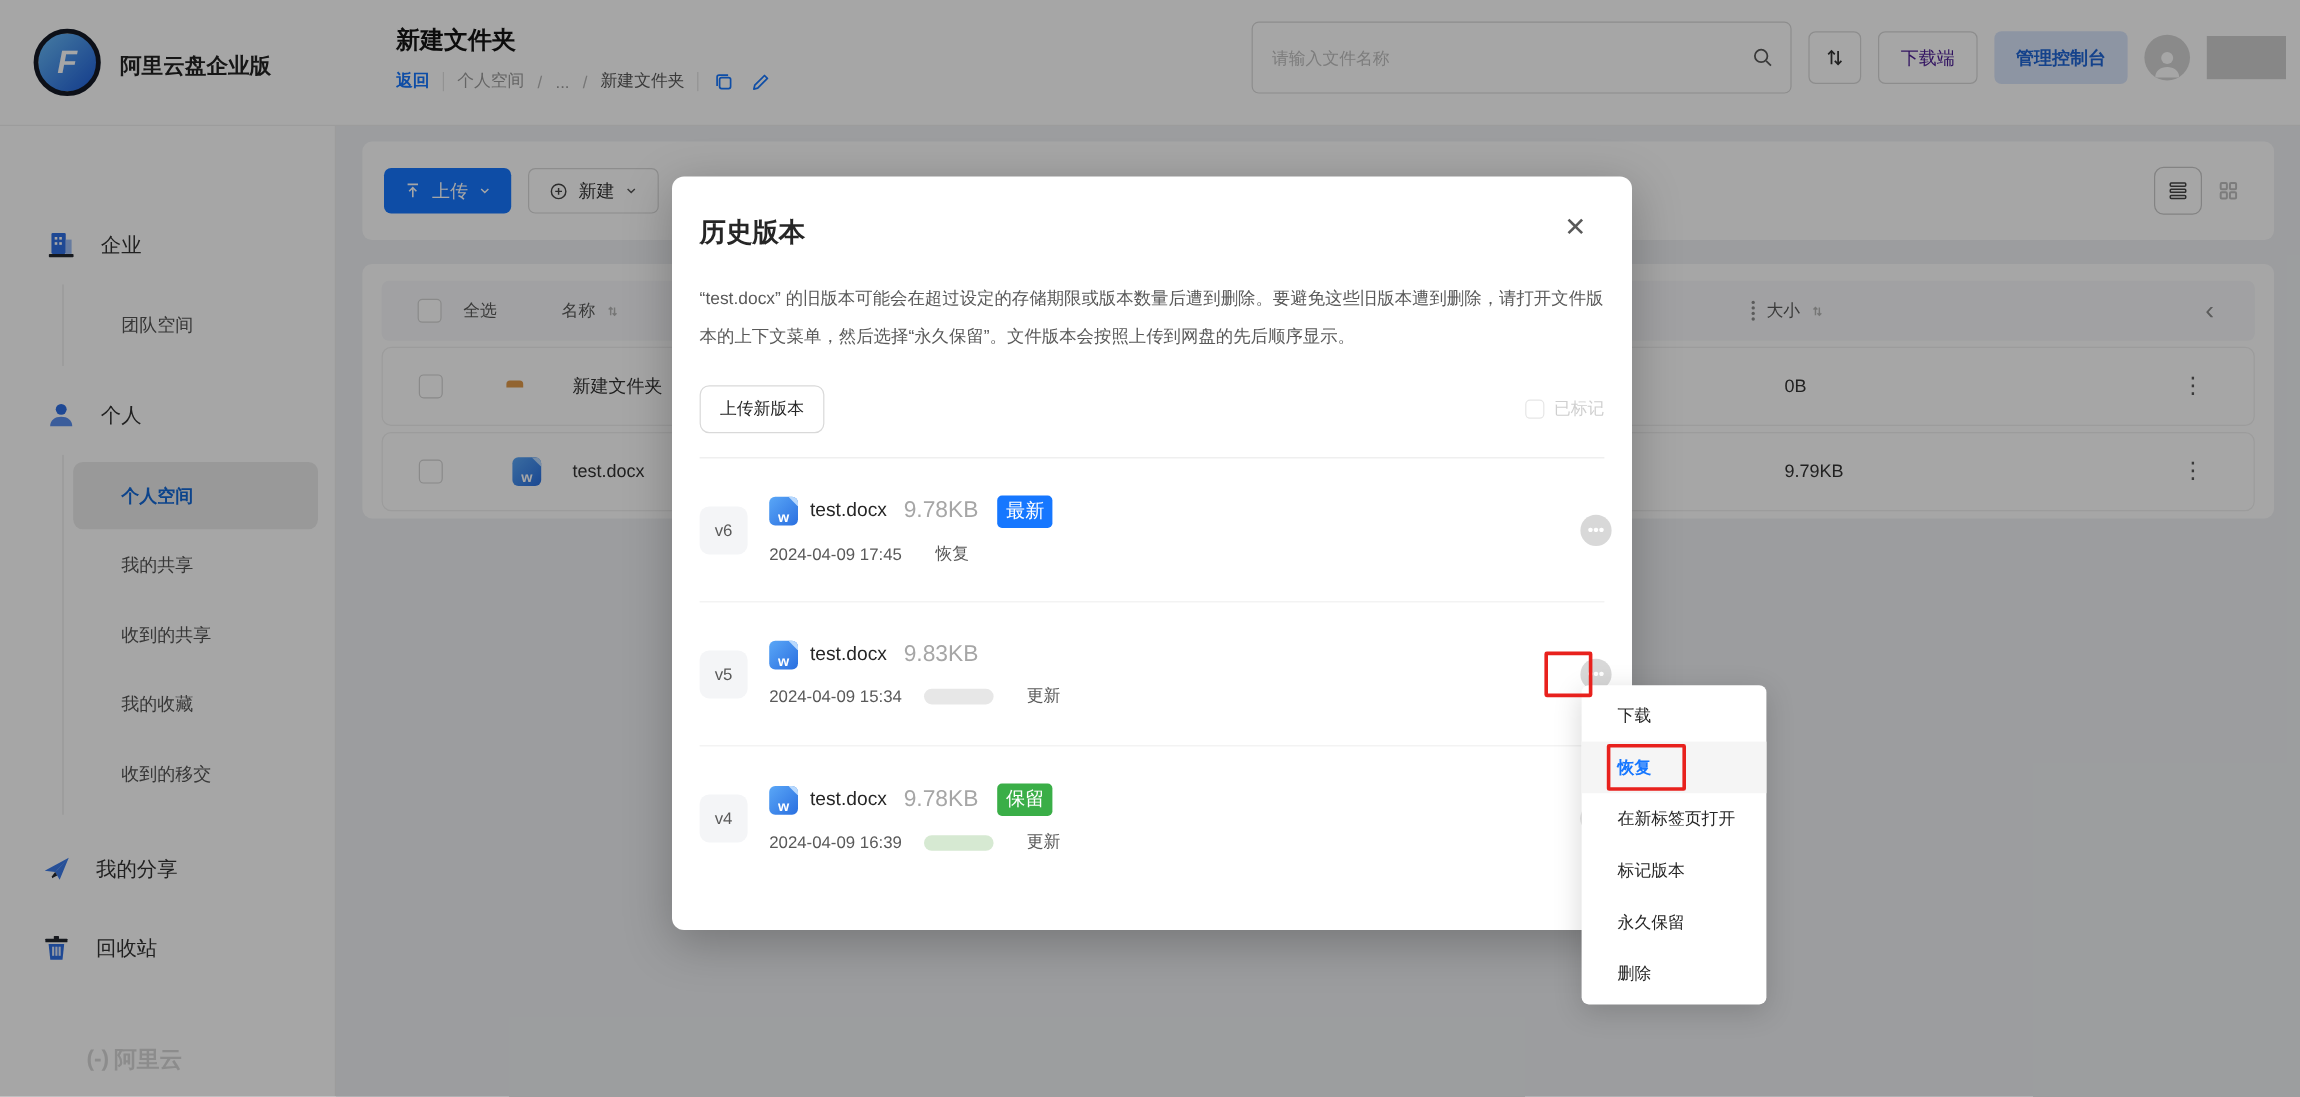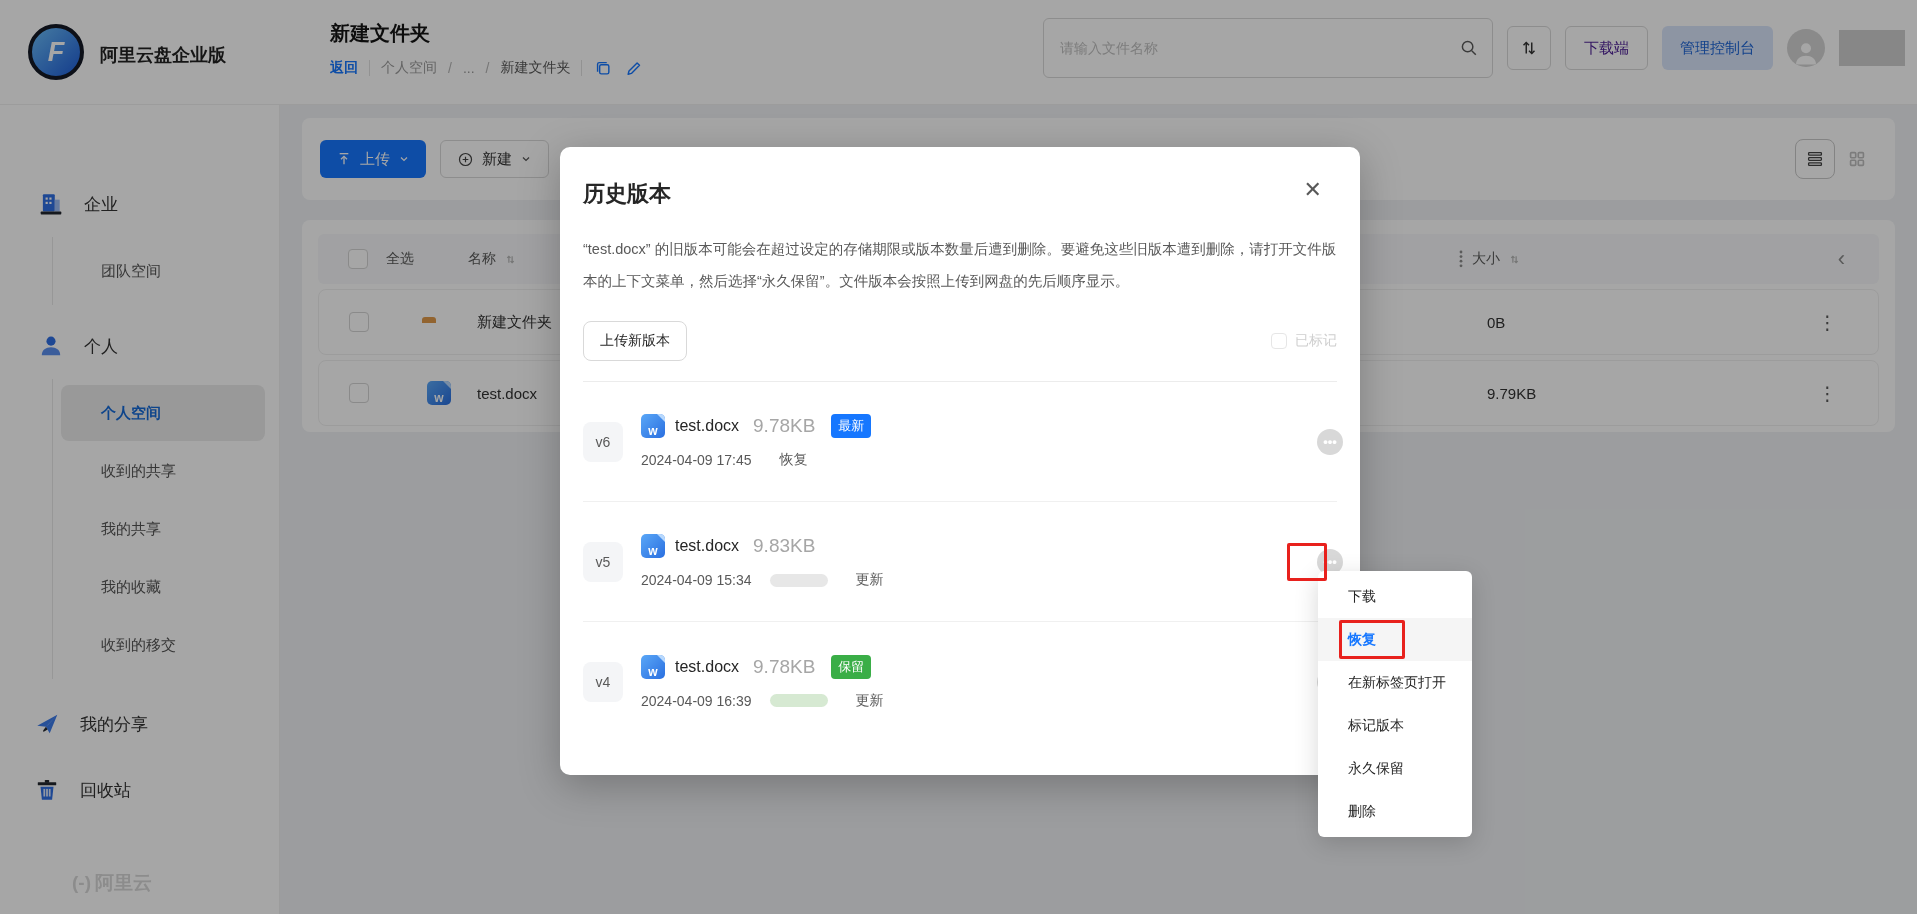--- a/index.html
+++ b/index.html
@@ -20,21 +20,21 @@
   .crumb.last { color:#595959; }
   .sep { color:#b5b5b5; }
   .bc-ic { width:20px; height:20px; cursor:pointer; }
 
   .topbar-right { position:absolute; right:12px; top:26px; height:44px; display:flex; align-items:center; gap:14px; }
   .searchbox { width:450px; height:60px; border:1px solid #d9d9d9; border-radius:6px; display:flex; align-items:center; padding:0 12px 0 16px; background:#fff; }
   .searchbox input { flex:1; border:none; outline:none; font-size:14px; color:#333; font-family:inherit; }
   .searchbox input::placeholder { color:#c0c0c0; }
   .iconbtn { width:44px; height:44px; border:1px solid #d9d9d9; border-radius:6px; background:#fff; display:flex; align-items:center; justify-content:center; cursor:pointer; }
   .ghostbtn { height:44px; padding:0 18px; border:1px solid #d9d9d9; border-radius:6px; background:#fff; font-size:15px; color:#4c1d95; cursor:pointer; font-family:inherit; }
-  .adminbtn { height:44px; padding:4px 18px; border:none; border-radius:6px; background:#d9e5fb; font-size:15px; color:#1f66d6; font-weight:normal; cursor:pointer; font-family:inherit; }
+  .adminbtn { height:44px; padding:4px 18px; border:none; border-radius:6px; background:#d9e5fb; font-size:15px; color:#1f66d6; font-weight:bold; cursor:pointer; font-family:inherit; }
   .avatar { width:38px; height:38px; border-radius:50%; background:#d4d4d4; display:flex; align-items:flex-end; justify-content:center; overflow:hidden; cursor:pointer; }
   .redacted-user { width:66px; height:36px; background:#cfcfcf; }
 
   
   .sidebar { position:absolute; top:105px; left:0; bottom:0; width:280px; background:#fff; border-right:1px solid #f0f0f0; padding-top:70px; z-index:1; }
   .nav-header { height:58px; display:flex; align-items:center; padding-left:38px; gap:20px; font-size:17px; color:#333; cursor:pointer; }
   .nav-children { margin:4px 0 12px 52px; border-left:1px solid #e8e8e8; padding:4px 0; }
   .nav-child { height:56px; margin:2px 14px 2px 8px; display:flex; align-items:center; padding-left:40px; font-size:15px; color:#555; border-radius:8px; cursor:pointer; }
   .nav-child.active { background:#ececec; color:#1569d6; font-weight:bold; }
   .nav-item { height:66px; display:flex; align-items:center; padding-left:34px; gap:20px; font-size:17px; color:#333; cursor:pointer; }
@@ -78,21 +78,21 @@
   .marked .cb2 { width:16px; height:16px; border:1.5px solid #e6e6e6; border-radius:4px; background:#fff; cursor:pointer; }
   .marked span { font-size:14px; color:#cfcfcf; }
   .m-div { margin-top:20px; border-top:1px solid #ececec; }
   .vrow { display:flex; align-items:center; height:120px; border-bottom:1px solid #f0f0f0; }
   .vrow.last { border-bottom:none; }
   .vbadge { width:40px; height:40px; background:#f4f5f7; border-radius:8px; display:flex; align-items:center; justify-content:center; font-size:14px; color:#595959; margin-right:18px; flex:none; }
   .vmain { display:flex; flex-direction:column; gap:13px; }
   .vline1 { display:flex; align-items:center; gap:10px; }
   .vname { font-size:16px; color:#262626; }
   .vsize { font-size:19px; color:#a6a6a6; margin-left:4px; }
-  .vtag { font-size:13px; color:#fff; padding:3px 7px; border-radius:4px; margin-left:6px; }
+  .vtag { font-size:16px; color:#fff; padding:3px 7px; border-radius:4px; margin-left:6px; }
   .tag-blue { background:#1677ff; }
   .tag-green { background:#3aae47; }
   .vline2 { display:flex; align-items:center; gap:18px; font-size:14px; color:#595959; }
   .chip { width:58px; height:13px; border-radius:7px; }
   .chip-gray { background:#e7e7e7; }
   .chip-green { background:#d6e9d2; }
   .vop { margin-left:10px; color:#595959; }
   .vmore { margin-left:auto; margin-right:-6px; width:26px; height:26px; border-radius:50%; background:#d8d8d8; color:#fff; display:flex; align-items:center; justify-content:center; font-size:13px; font-weight:bold; cursor:pointer; flex:none; }
 
   
@@ -199,24 +199,24 @@
           <path d="M3.5 20.5c0-4.8 3.8-7.3 8.5-7.3s8.5 2.5 8.5 7.3z" fill="#5b8fef"></path>
         </svg>
     </span>
     <span>个人</span>
   </div>
   <div class="nav-children">
     <div class="nav-child active">
       <span>个人空间</span>
     </div>
     <div class="nav-child">
+      <span>我的共享</span>
+    </div>
+    <div class="nav-child">
       <span>收到的共享</span>
-    </div>
-    <div class="nav-child">
-      <span>我的共享</span>
     </div>
     <div class="nav-child">
       <span>我的收藏</span>
     </div>
     <div class="nav-child">
       <span>收到的移交</span>
     </div>
   </div>
 
   <div class="nav-item">

